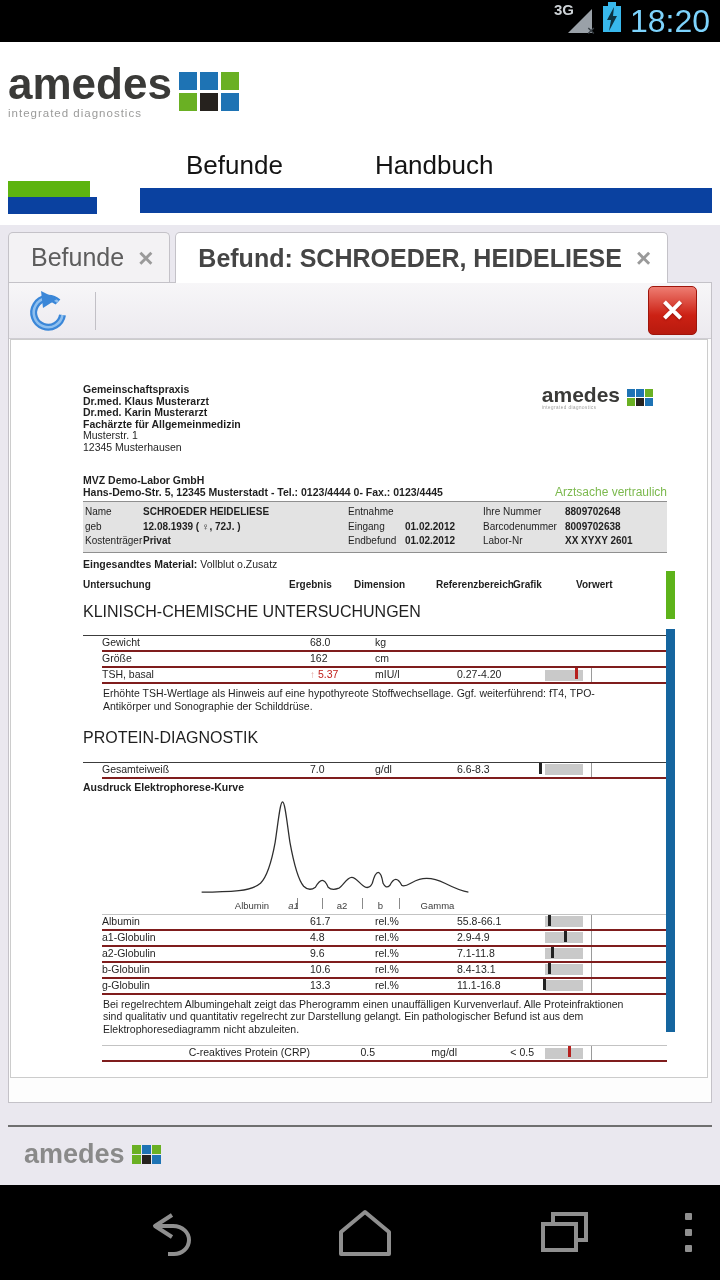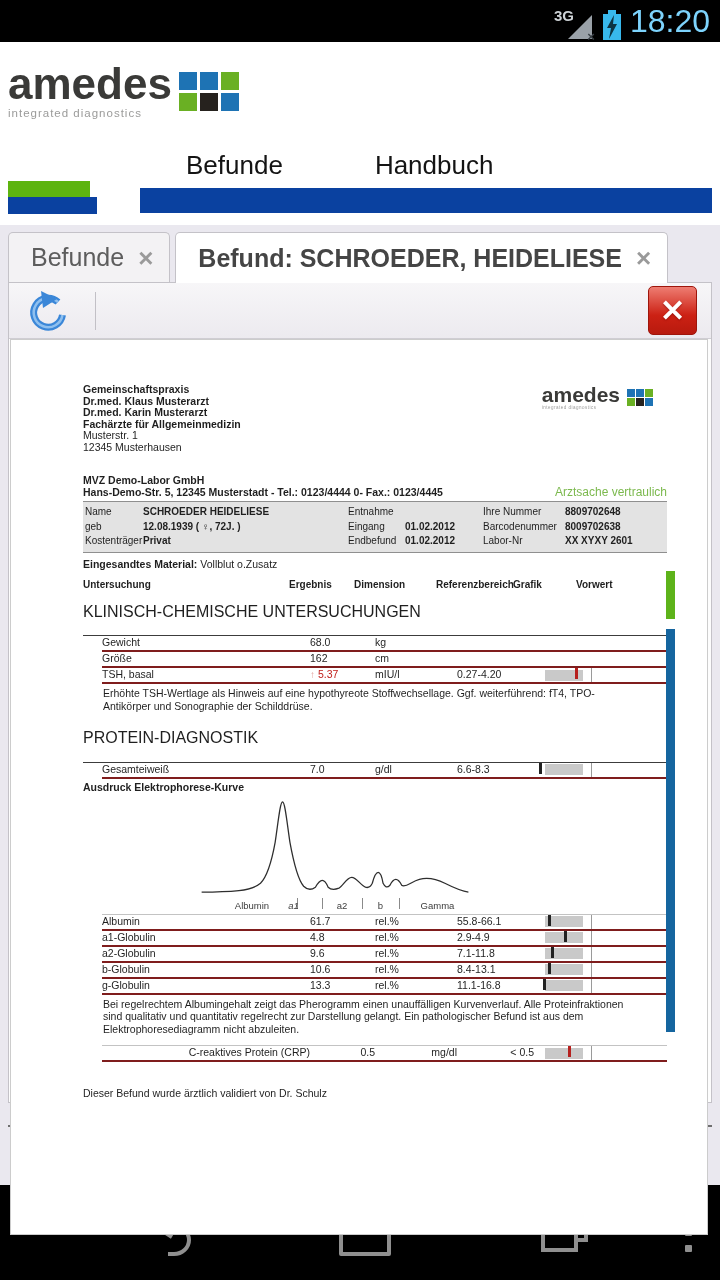--- a/index.html
+++ b/index.html
@@ -1,20 +1,20 @@
 <!DOCTYPE html>
 <html><head>
 <meta charset="utf-8">
 <style>
   html,body{margin:0;padding:0;}
   body{font-family:"Liberation Sans", sans-serif; background:#555;}
   .screen{position:relative;width:720px;height:1280px;margin:0 auto;background:#eae8ef;overflow:hidden;}
 
   
-  .status-bar{position:relative;height:42px;background:#000;display:flex;align-items:flex-end;justify-content:flex-end;padding-right:6px;box-sizing:border-box;gap:8px;}
+  .status-bar{position:relative;height:42px;background:#000;display:flex;align-items:flex-start;justify-content:flex-end;padding-right:6px;box-sizing:border-box;gap:8px;}
   .sig-group{position:relative;width:40px;height:36px;}
   .sig-3g{position:absolute;left:0;top:1px;color:#cdd2d6;font-size:15px;font-weight:bold;letter-spacing:0;}
   .sig-tri{position:absolute;right:2px;bottom:3px;width:0;height:0;border-left:24px solid transparent;border-bottom:24px solid #9aa1a8;}
   .sig-x{position:absolute;right:-1px;bottom:-2px;color:#3a4147;font-size:13px;font-weight:bold;}
   .battery{position:relative;width:20px;height:34px;}
   .battery .cap{position:absolute;left:6px;top:2px;width:8px;height:4px;background:#38b8ec;}
   .battery .body{position:absolute;left:1px;top:6px;width:18px;height:26px;background:#38b8ec;}
   .battery .bolt{position:absolute;left:1px;top:6px;width:18px;height:26px;}
   .clock{color:#7dd3fc;font-size:32px;font-weight:normal;letter-spacing:0;line-height:42px;padding-right:4px;}
 
@@ -52,21 +52,21 @@
 
   
   .panel{position:relative;margin:0 8px;background:#fff;border:1px solid #c4c2c8;z-index:2;}
   .toolbar{height:56px;background:linear-gradient(#f7f6f8,#eceaef);border-bottom:1px solid #cfcdd3;display:flex;align-items:center;padding:0 14px;box-sizing:border-box;}
   .tool-refresh{width:46px;height:46px;display:flex;align-items:center;justify-content:center;cursor:pointer;}
   .tool-sep{width:1px;height:38px;background:#c2c0c6;margin-left:26px;}
   .tool-close{margin-left:auto;width:47px;height:47px;border-radius:5px;background:linear-gradient(#ee7d72,#cc2114 60%,#b81a0e);border:1px solid #9e150b;display:flex;align-items:center;justify-content:center;color:#fff;font-size:30px;font-weight:bold;cursor:pointer;text-shadow:0 1px 2px rgba(120,0,0,.6);}
 
   
   .viewport{position:relative;height:763px;background:#fdfdfd;}
-  .page{position:absolute;left:1px;top:0;width:698px;height:896px;background:#fff;border:1px solid #cccccc;box-sizing:border-box;overflow:hidden;}
+  .page{position:absolute;left:1px;top:0;width:698px;height:739px;background:#fff;border:1px solid #cccccc;box-sizing:border-box;overflow:hidden;}
   .doc{position:relative;padding:44px 40px 0 72px;color:#1f1f1f;font-size:10.5px;line-height:11.5px;}
   .doc .b{font-weight:bold;}
   .doc-head{display:flex;justify-content:space-between;align-items:flex-start;}
   .lab-line{display:flex;justify-content:space-between;align-items:flex-end;margin-top:21px;}
   .lab-id{font-weight:bold;line-height:12px;}
   .confidential{color:#7cb94e;font-size:12px;}
   .hrule{border-top:1px solid #8f8f8f;margin-top:3px;}
   .band{display:grid;grid-template-columns:58px 205px 57px 78px 82px 1fr;row-gap:3px;background:#e3e3e3;padding:4px 2px 5px 2px;border-bottom:1px solid #8f8f8f;font-size:10px;}
   .band .v{font-weight:bold;}
   .material{margin-top:6px;}

